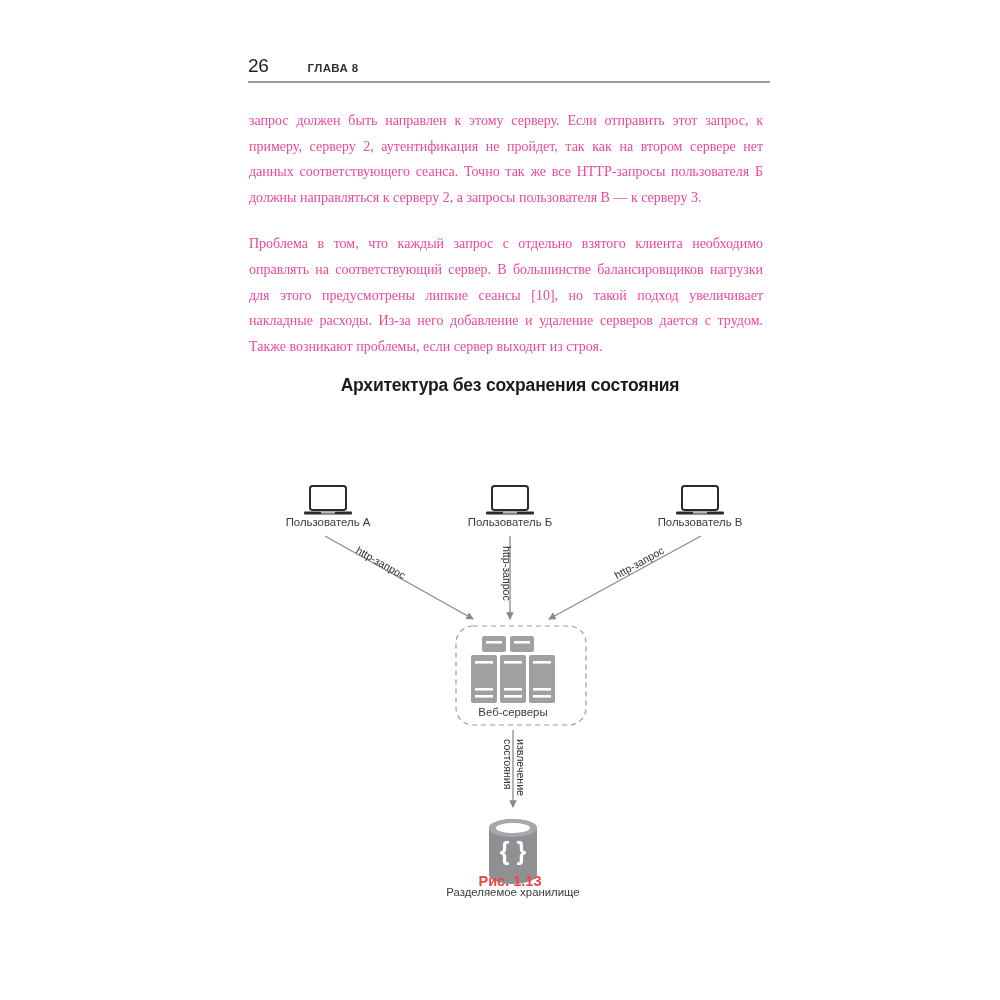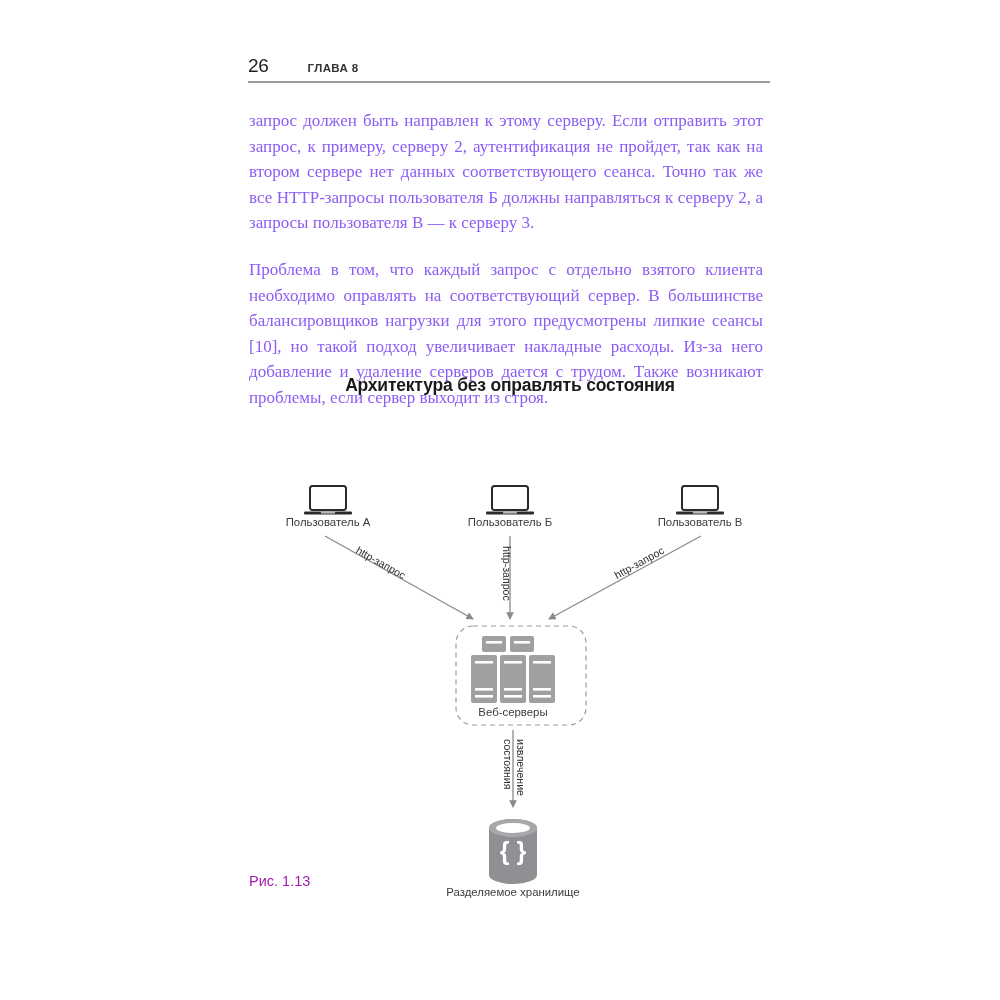--- a/index.html
+++ b/index.html
@@ -63,25 +63,25 @@
   
   .body-col {
     position: absolute;
     left: 249px;
     top: 108px;
     width: 522px;
   }
   p.para {
     margin: 0 8px 21px 0;
     font-family: "Liberation Serif", serif;
-    font-size: 17px;
+    font-size: 14px;
     line-height: 25.6px;
     text-align: justify;
     text-justify: inter-word;
-    color: #8b5cf6;
+    color: #ec4899;
     hyphens: none;
   }
   p.para:last-child { margin-bottom: 0; }
 
   h2.section-head {
     margin: 0;
     padding: 0;
     font-family: "Liberation Sans", sans-serif;
     font-weight: bold;
     font-size: 17.5px;
@@ -110,25 +110,25 @@
     width: 522px;
     height: 445px;
   }
   .figure svg { display: block; }
 
   .fig-caption {
     position: absolute;
     left: 249px;
     top: 873px;
     width: 522px;
-    text-align: left;
-    font-family: "Liberation Sans", sans-serif;
-    font-weight: normal;
+    text-align: center;
+    font-family: "Liberation Sans", sans-serif;
+    font-weight: bold;
     font-size: 14.5px;
-    color: #a21caf;
+    color: #ef4444;
   }
 
   .dlabel {
     font-family: "Liberation Sans", sans-serif;
     font-size: 11.4px;
     fill: #3b3b3b;
   }
   .alabel {
     font-family: "Liberation Sans", sans-serif;
     font-size: 10.6px;
@@ -147,21 +147,21 @@
     </div>
     <div class="runhead-rule"></div>
   </div>
 
   <div class="body-col">
     <p class="para">запрос должен быть направлен к этому серверу. Если отправить этот запрос, к примеру, серверу 2, аутентификация не пройдет, так как на втором сервере нет данных соответствующего сеанса. Точно так же все HTTP-запросы пользователя Б должны направляться к серверу 2, а запросы пользователя В — к серверу 3.</p>
     <p class="para">Проблема в том, что каждый запрос с отдельно взятого клиента необходимо оправлять на соответствующий сервер. В большинстве балансировщиков нагрузки для этого предусмотрены липкие сеансы [10], но такой подход увеличивает накладные расходы. Из-за него добавление и удаление серверов дается с трудом. Также возникают проблемы, если сервер выходит из строя.</p>
   </div>
 
   <div class="head-wrap">
-    <h2 class="section-head">Архитектура без оправлять состояния</h2>
+    <h2 class="section-head">Архитектура без сохранения состояния</h2>
   </div>
 
 
   <div class="figure">
     <svg width="522" height="445" viewBox="0 0 522 445" xmlns="http://www.w3.org/2000/svg">
 
       <defs>
         <marker id="arrowhead" markerWidth="7" markerHeight="7" refX="5.2" refY="3" orient="auto">
           <path d="M0,0 L6,3 L0,6 z" fill="#8a8a8a"></path>
         </marker>

